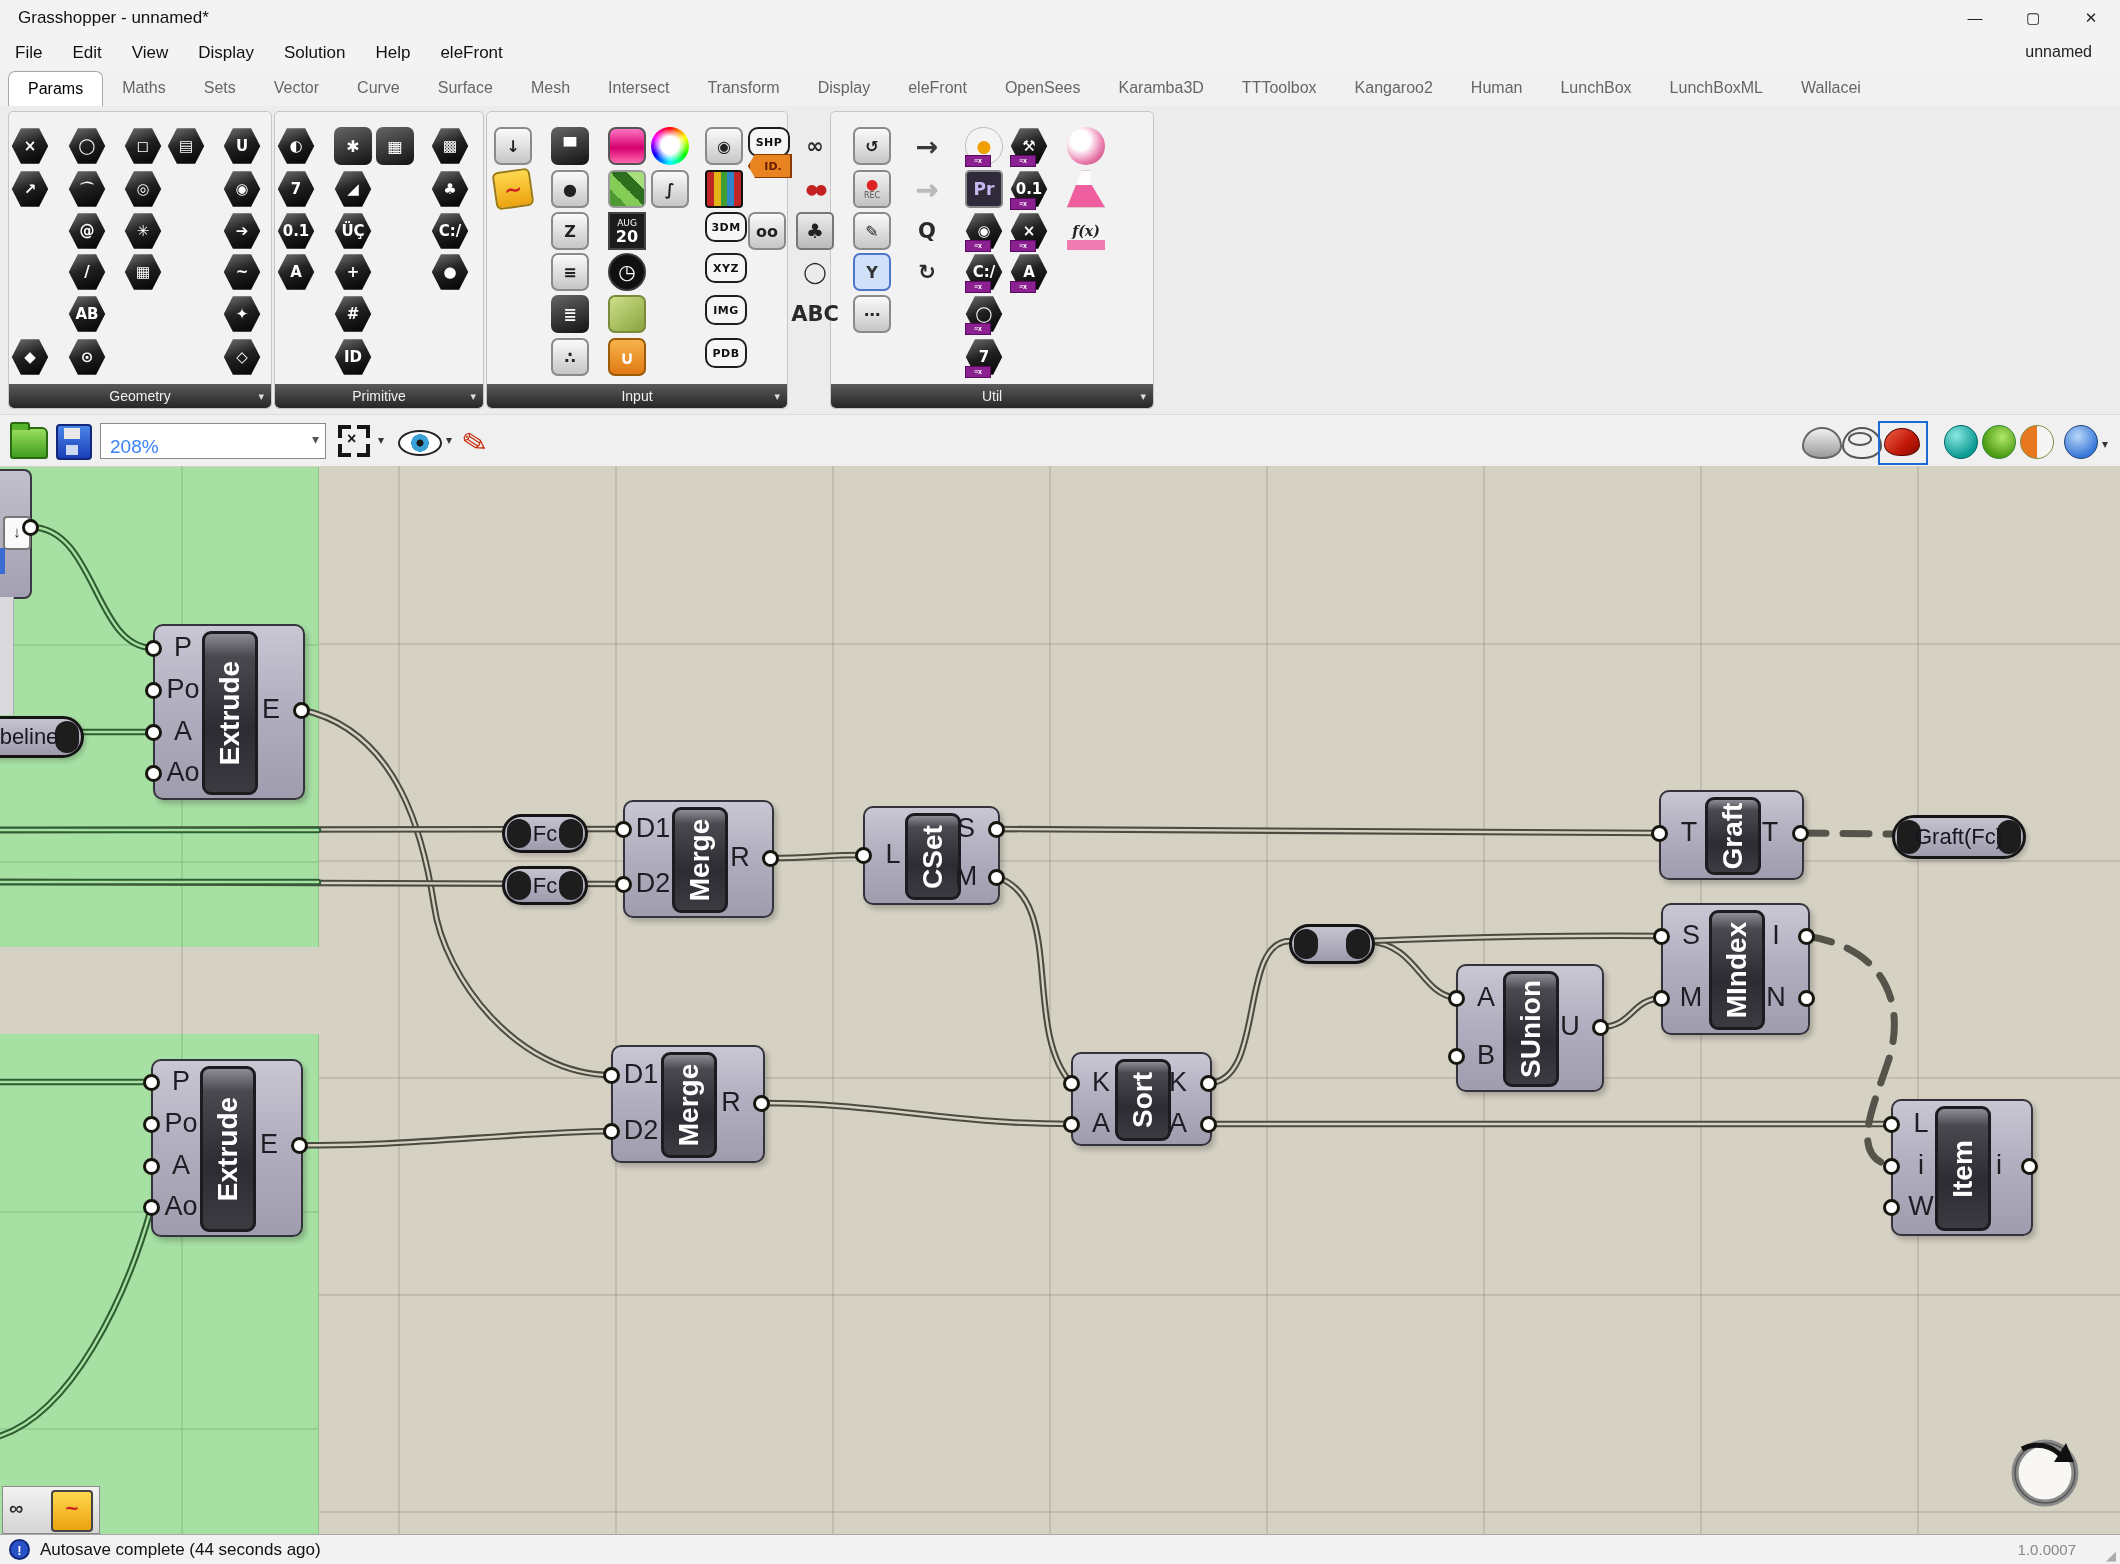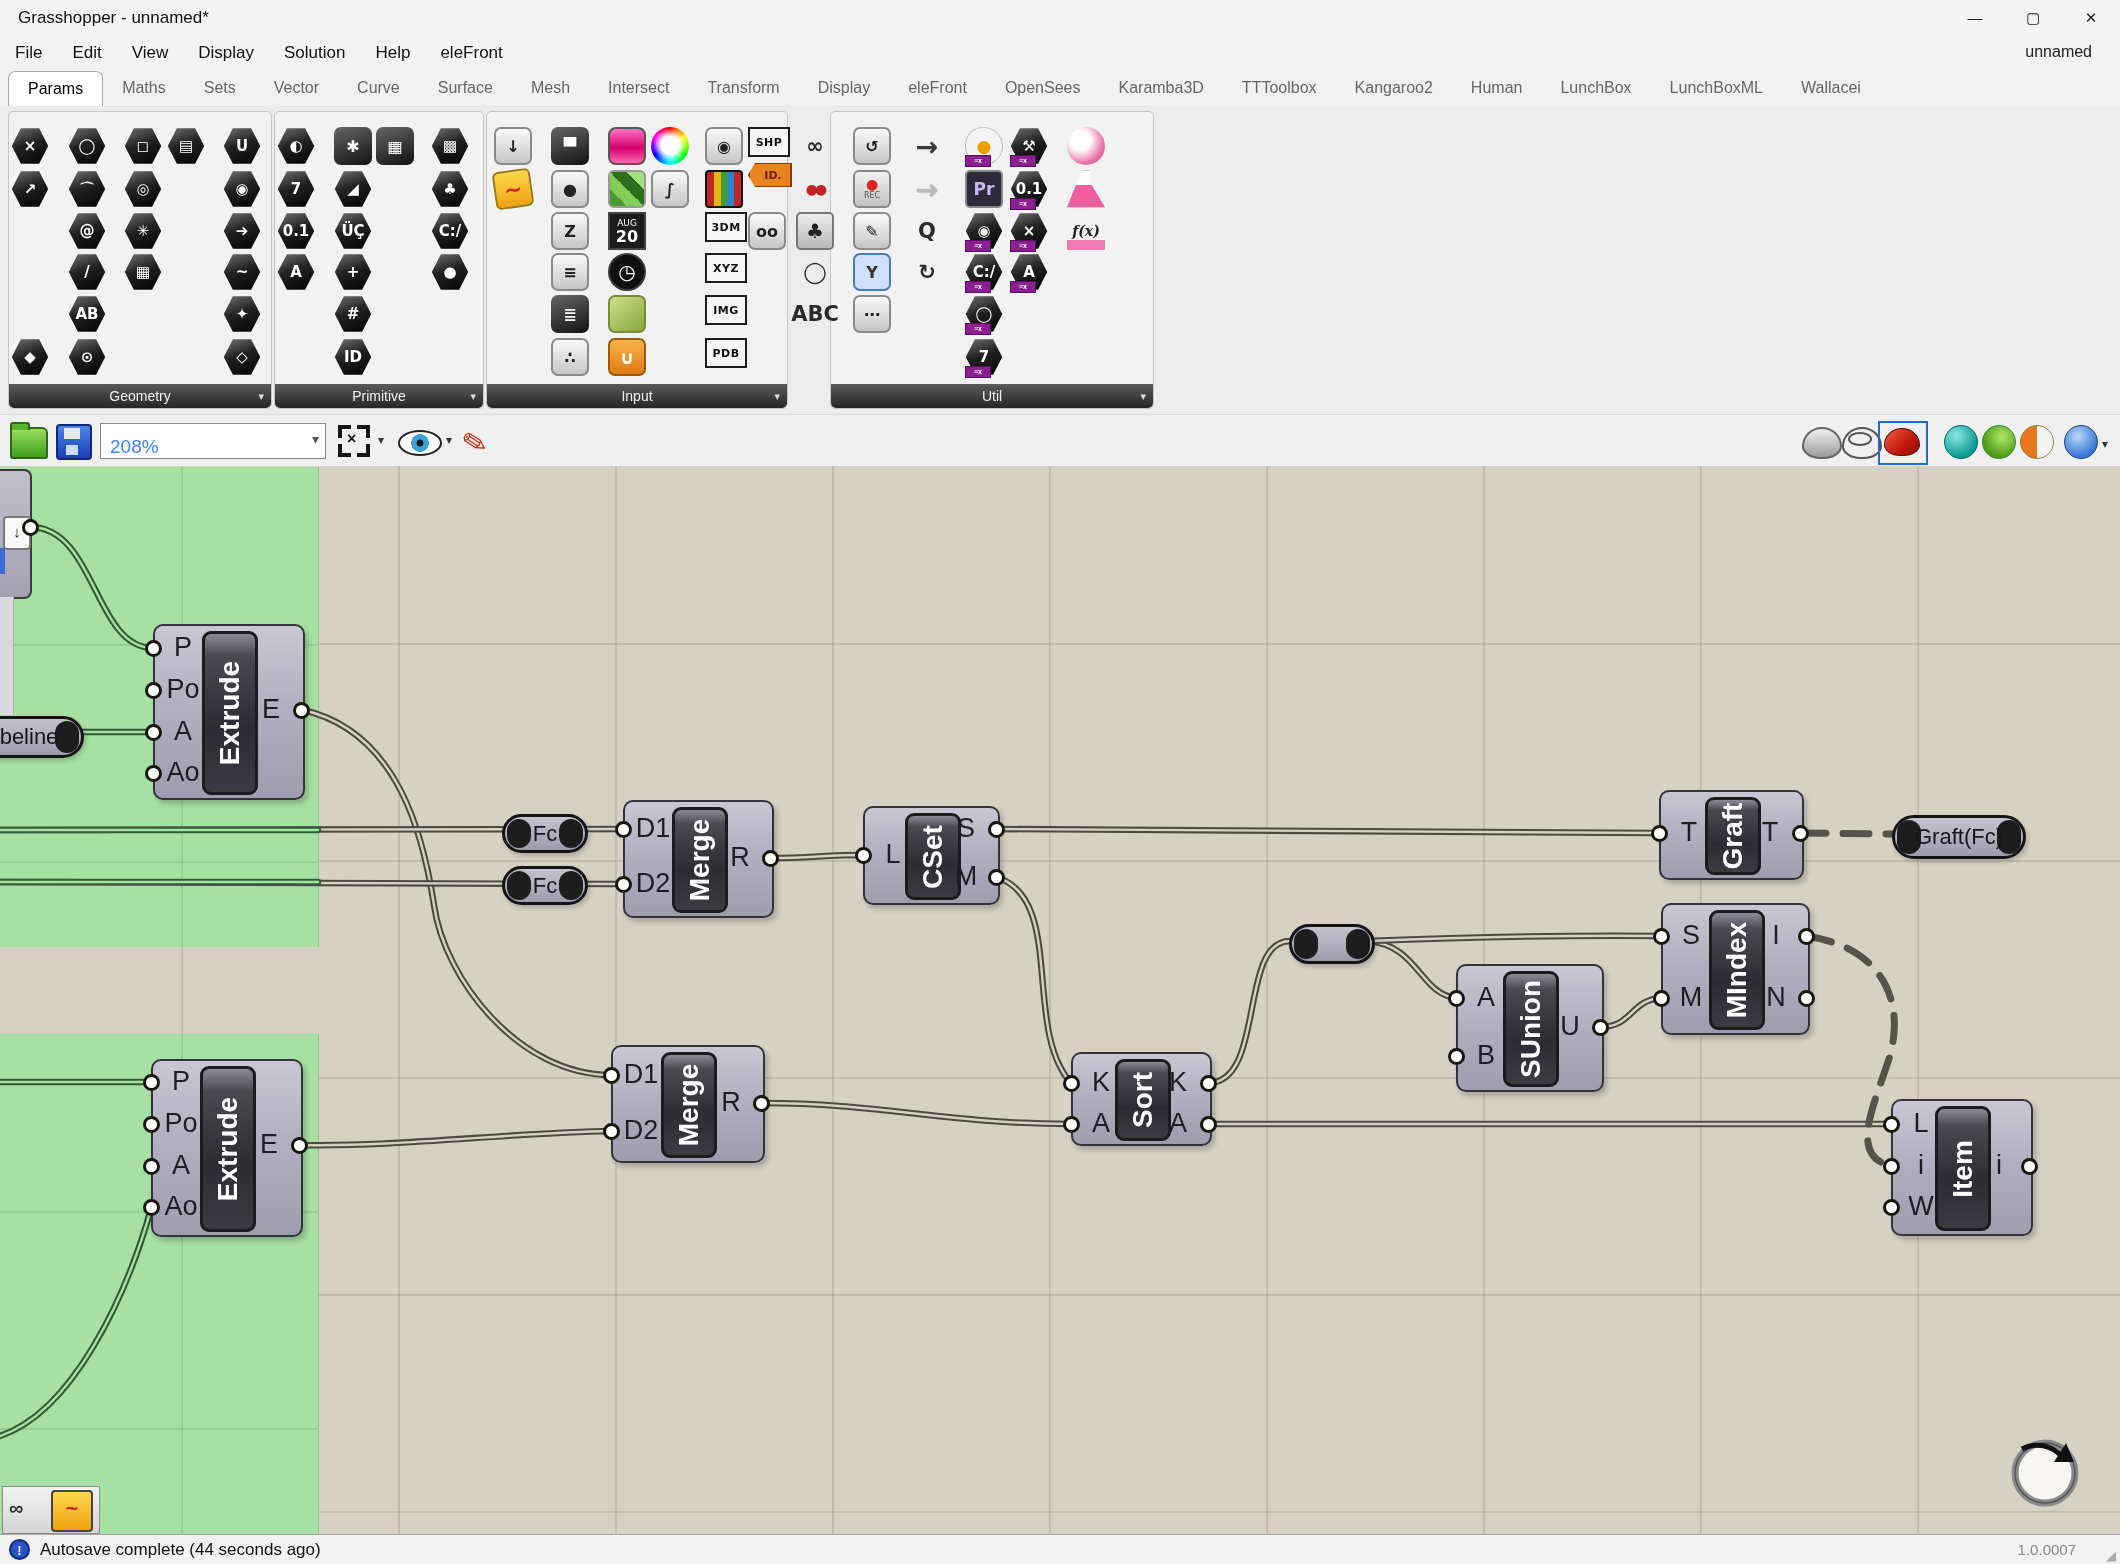--- a/index.html
+++ b/index.html
@@ -27,21 +27,21 @@
   .pi{position:absolute;width:38px;height:38px;display:flex;align-items:center;justify-content:center;
       box-sizing:border-box;font-family:"DejaVu Sans",sans-serif;}
   .k-hex{clip-path:polygon(26% 3%,74% 3%,98% 50%,74% 97%,26% 97%,2% 50%);
          background:linear-gradient(160deg,#777 0%,#222 45%,#000 100%);color:#fff;font-weight:bold;font-size:15px;}
   .k-sq{border-radius:7px;background:linear-gradient(160deg,#666,#111);color:#fff;font-weight:bold;font-size:16px;}
   .k-btn{border-radius:7px;background:linear-gradient(#fafafa,#c6c6c6);border:2px solid #8a8a8a;color:#222;
          font-weight:bold;font-size:16px;}
   .k-plain{color:#2a2a2a;font-weight:bold;font-size:21px;}
   .k-arrowd{color:#3a3a3a;font-weight:bold;font-size:27px;}
   .k-arrowl{color:#bbb;font-weight:bold;font-size:27px;text-shadow:0 0 1px #777;}
-  .k-tape{width:42px;height:30px;background:#f6f6f6;border:2px solid #1d1d1d;border-radius:0;
+  .k-tape{width:42px;height:30px;background:#f6f6f6;border:2px solid #1d1d1d;border-radius:10px;
           color:#111;font-weight:bold;font-size:11px;letter-spacing:.5px;}
   .k-tag{width:44px;height:26px;background:#e8841f;border:2px solid #8a3a00;color:#6d1d00;font-weight:bold;
          font-size:11px;clip-path:polygon(0 50%,16% 4%,100% 4%,100% 96%,16% 96%);padding-left:6px;}
   .k-gold{border-radius:6px;background:linear-gradient(#ffd84d,#eda20f);border:2px solid #9a7a10;
           color:#c22;font-weight:900;font-size:22px;transform:rotate(-8deg);}
   .k-pink{border-radius:8px;background:linear-gradient(#ff74c4,#d6006e 55%,#ff66b0);border:2px solid #555;
           color:#fff;font-size:9px;}
   .k-swatch{border-radius:6px;border:2px solid #999;
           background:linear-gradient(45deg,#4d9a33 25%,#83cc55 25% 50%,#2e6e1f 50% 75%,#a5e07d 75%);}
   .k-wheel{border-radius:50%;background:radial-gradient(circle at 50% 48%,#fff 0 32%,rgba(255,255,255,0) 62%),
@@ -229,21 +229,21 @@
       <div class="pi k-sq" style="left: 551px; top: 21px;">▀</div>
       <div class="pi k-pink" style="left: 608px; top: 21px;"></div>
       <div class="pi k-wheel" style="left: 651px; top: 21px;"></div>
       <div class="pi k-btn" style="left: 705px; top: 21px;">◉</div>
       <div class="pi k-tape" style="left: 748px; top: 21px;">SHP</div>
       <div class="pi k-gold" style="left: 494px; top: 64px;">~</div>
       <div class="pi k-btn" style="left: 551px; top: 64px;">●</div>
       <div class="pi k-swatch" style="left: 608px; top: 64px;"></div>
       <div class="pi k-btn" style="left: 651px; top: 64px;">∫</div>
       <div class="pi k-bars" style="left: 705px; top: 64px;"></div>
-      <div class="pi k-tag" style="left: 748px; top: 56px;">ID.</div>
+      <div class="pi k-tag" style="left: 748px; top: 47px;">ID.</div>
       <div class="pi k-btn" style="left: 551px; top: 106px;">Z</div>
       <div class="pi k-cal" style="left: 608px; top: 106px;">
         <span class="l1">AUG</span>
         <span class="l2">20</span>
       </div>
       <div class="pi k-tape" style="left: 705px; top: 106px;">3DM</div>
       <div class="pi k-btn" style="left: 748px; top: 106px;">oo</div>
       <div class="pi k-btn" style="left: 551px; top: 147px;">≡</div>
       <div class="pi k-clock" style="left: 608px; top: 147px;">◷</div>
       <div class="pi k-tape" style="left: 705px; top: 147px;">XYZ</div>

